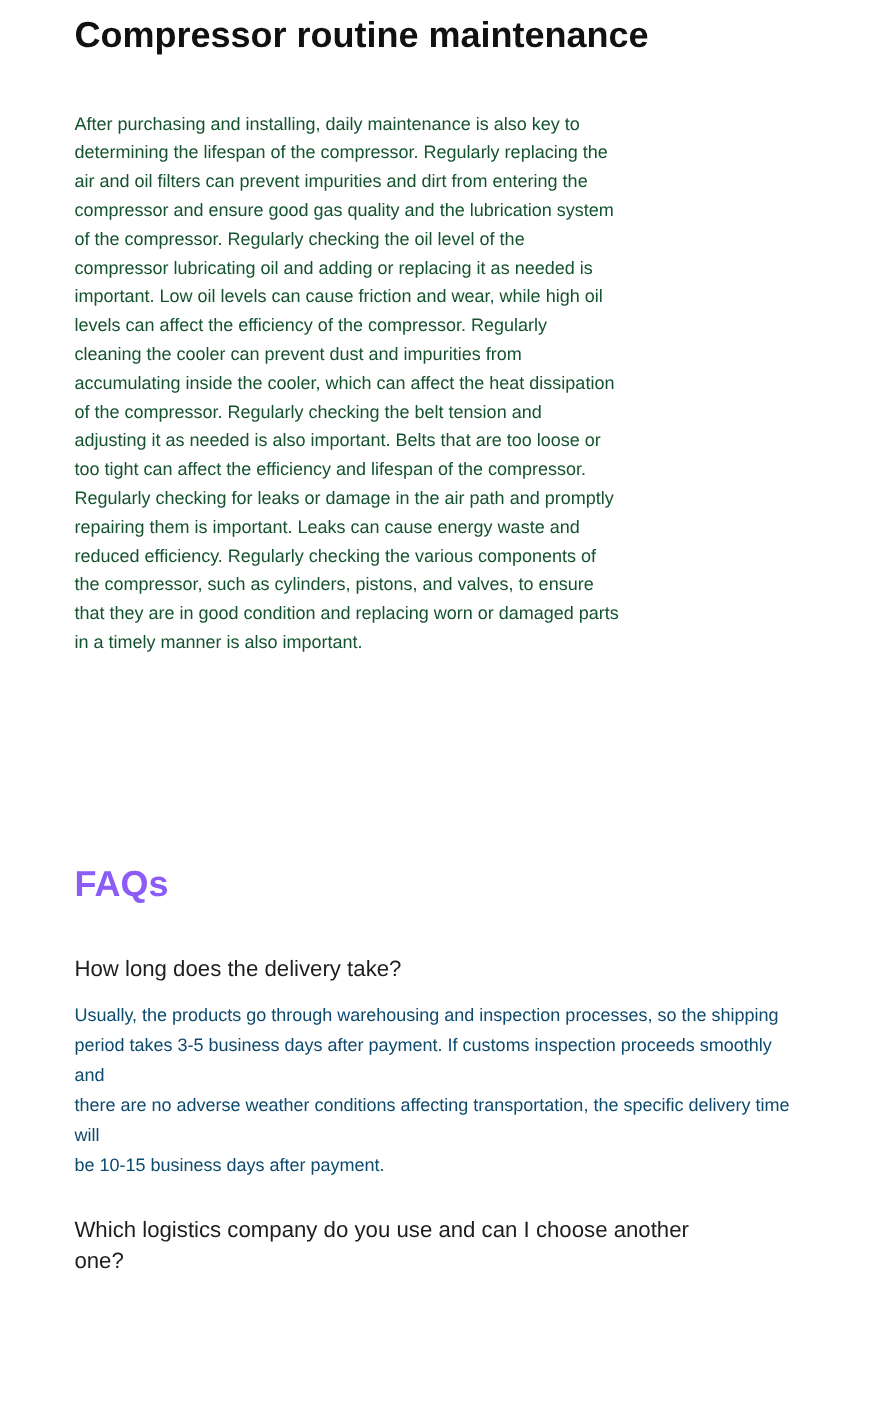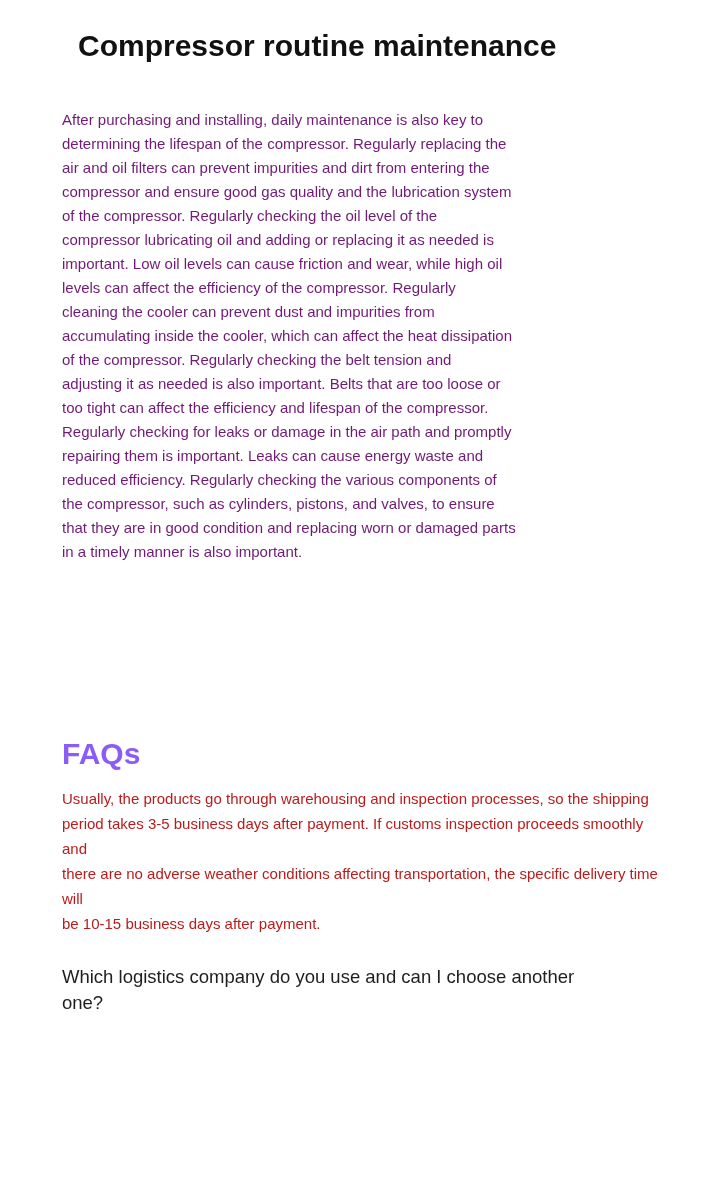--- a/index.html
+++ b/index.html
@@ -12,34 +12,34 @@
   body {
     width: 728px;
     height: 1189px;
     overflow: hidden;
   }
   main { padding-left: 62px; padding-right: 20px; }
 
   .lines { white-space: pre-line; }
 
   h1.page-title {
-    margin: 16px;
+    margin: 0;
     padding-top: 12px;
     font-size: 30px;
     line-height: 36px;
     font-weight: 700;
     color: #111111;
   }
 
   .intro-text {
     width: 474px;
     margin: 44px 0 0 0;
     font-size: 15px;
     line-height: 24px;
-    color: #701a75;
+    color: #14532d;
   }
 
   h2.faqs-heading {
     margin: 172px 0 0 0;
     font-size: 30px;
     line-height: 36px;
     font-weight: 700;
     color: #8b5cf6;
   }
 
@@ -51,21 +51,21 @@
     font-weight: 400;
     color: #1e1e1e;
   }
   .faq-item:first-of-type h3 { margin-top: 38px; }
 
   .faq-item p.answer {
     margin: 14px 0 0 0;
     max-width: 606px;
     font-size: 15px;
     line-height: 25px;
-    color: #b91c1c;
+    color: #0c4a6e;
   }
 </style>
 </head>
 <body>
 
 <main>
 
   <section class="intro">
     <h1 class="page-title">Compressor routine maintenance</h1>
     <p class="intro-text lines">After purchasing and installing, daily maintenance is also key to
@@ -86,20 +86,21 @@
 reduced efficiency. Regularly checking the various components of
 the compressor, such as cylinders, pistons, and valves, to ensure
 that they are in good condition and replacing worn or damaged parts
 in a timely manner is also important.</p>
   </section>
 
   <section class="faqs">
     <h2 class="faqs-heading">FAQs</h2>
 
     <article class="faq-item">
+      <h3 class="lines">How long does the delivery take?</h3>
       <p class="answer lines">Usually, the products go through warehousing and inspection processes, so the shipping
 period takes 3-5 business days after payment. If customs inspection proceeds smoothly and
 there are no adverse weather conditions affecting transportation, the specific delivery time will
 be 10-15 business days after payment.</p>
     </article>
 
 
     <article class="faq-item">
       <h3 class="lines">Which logistics company do you use and can I choose another
 one?</h3>

